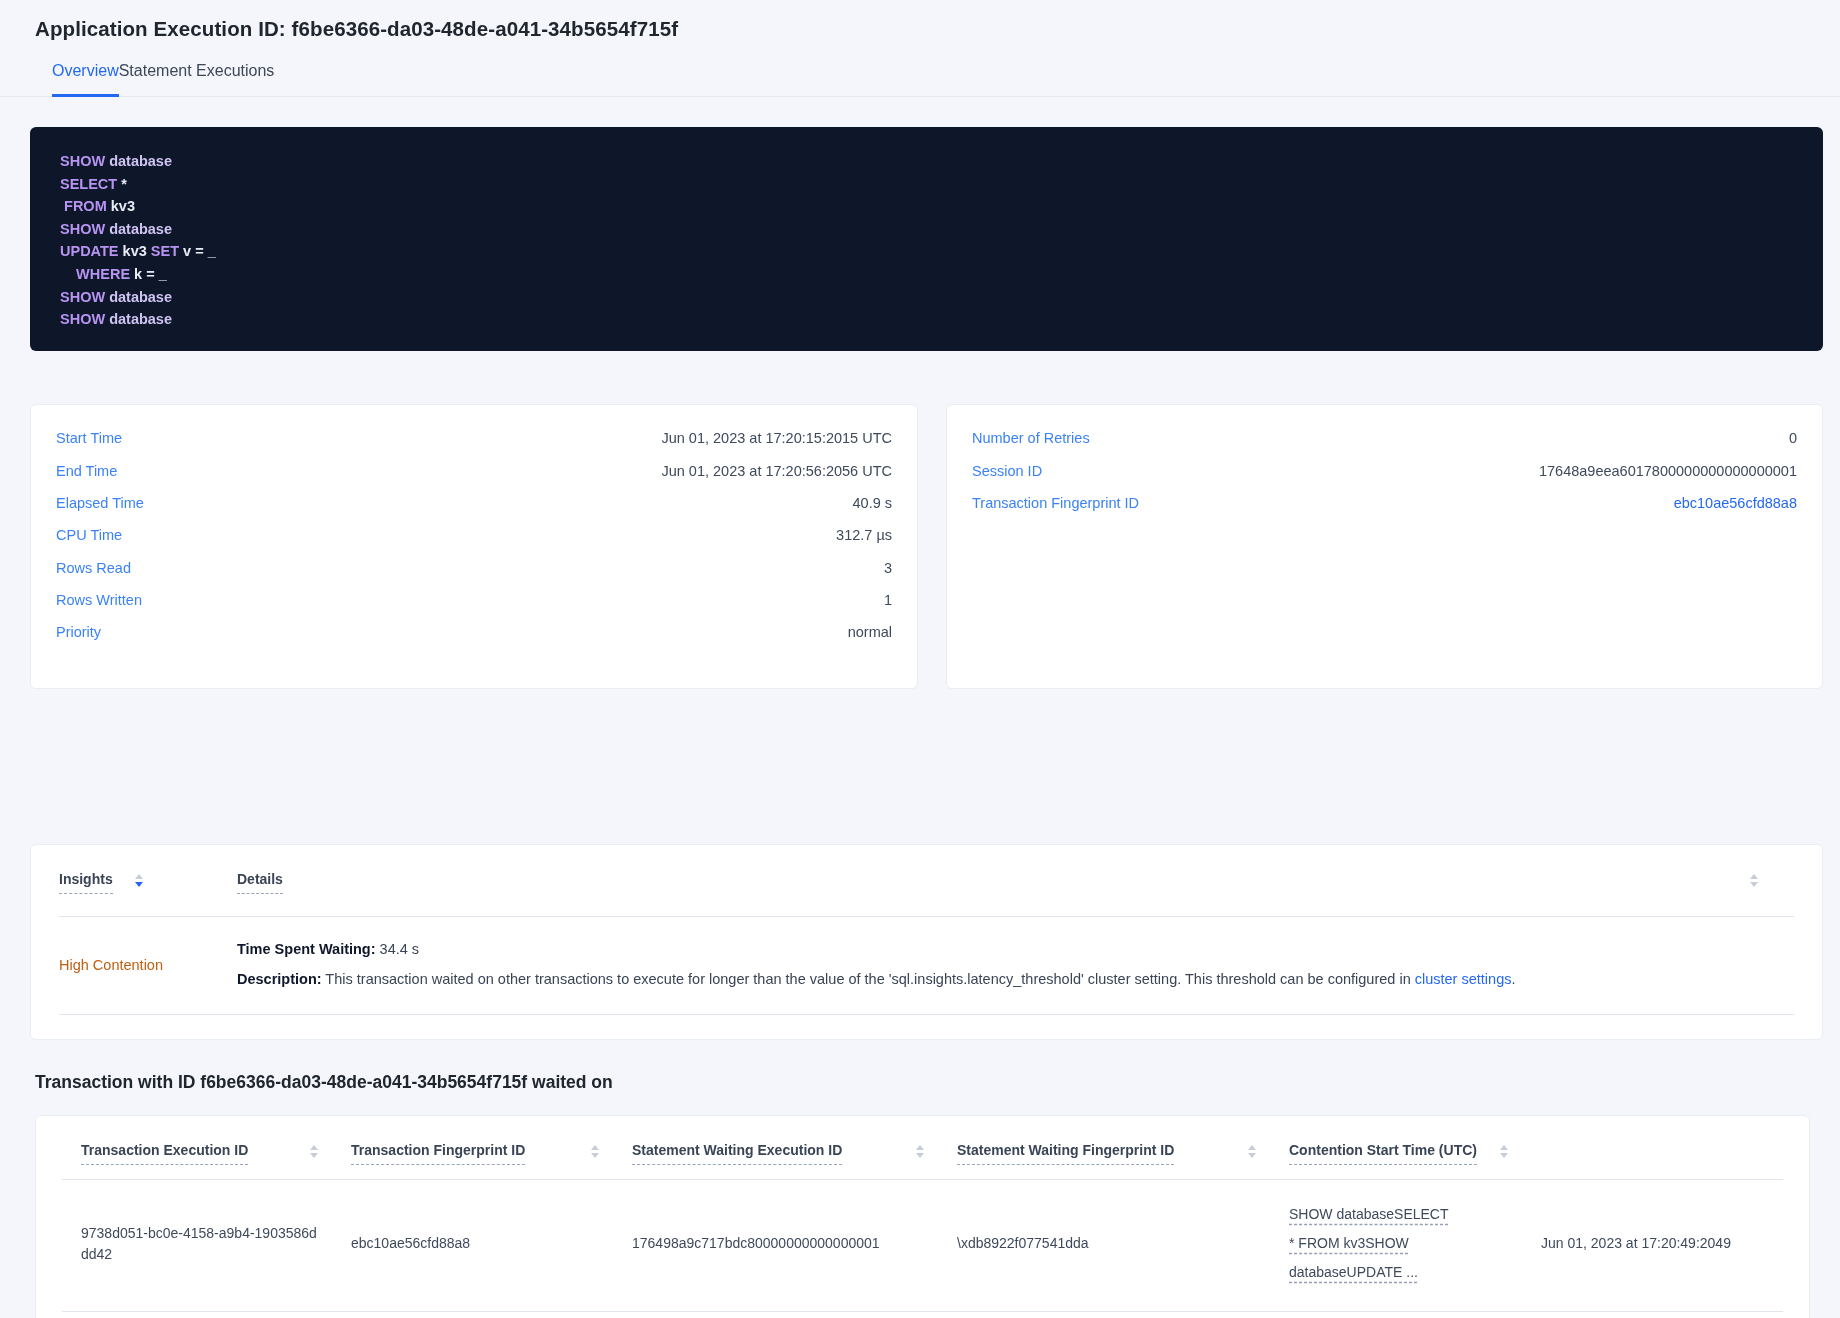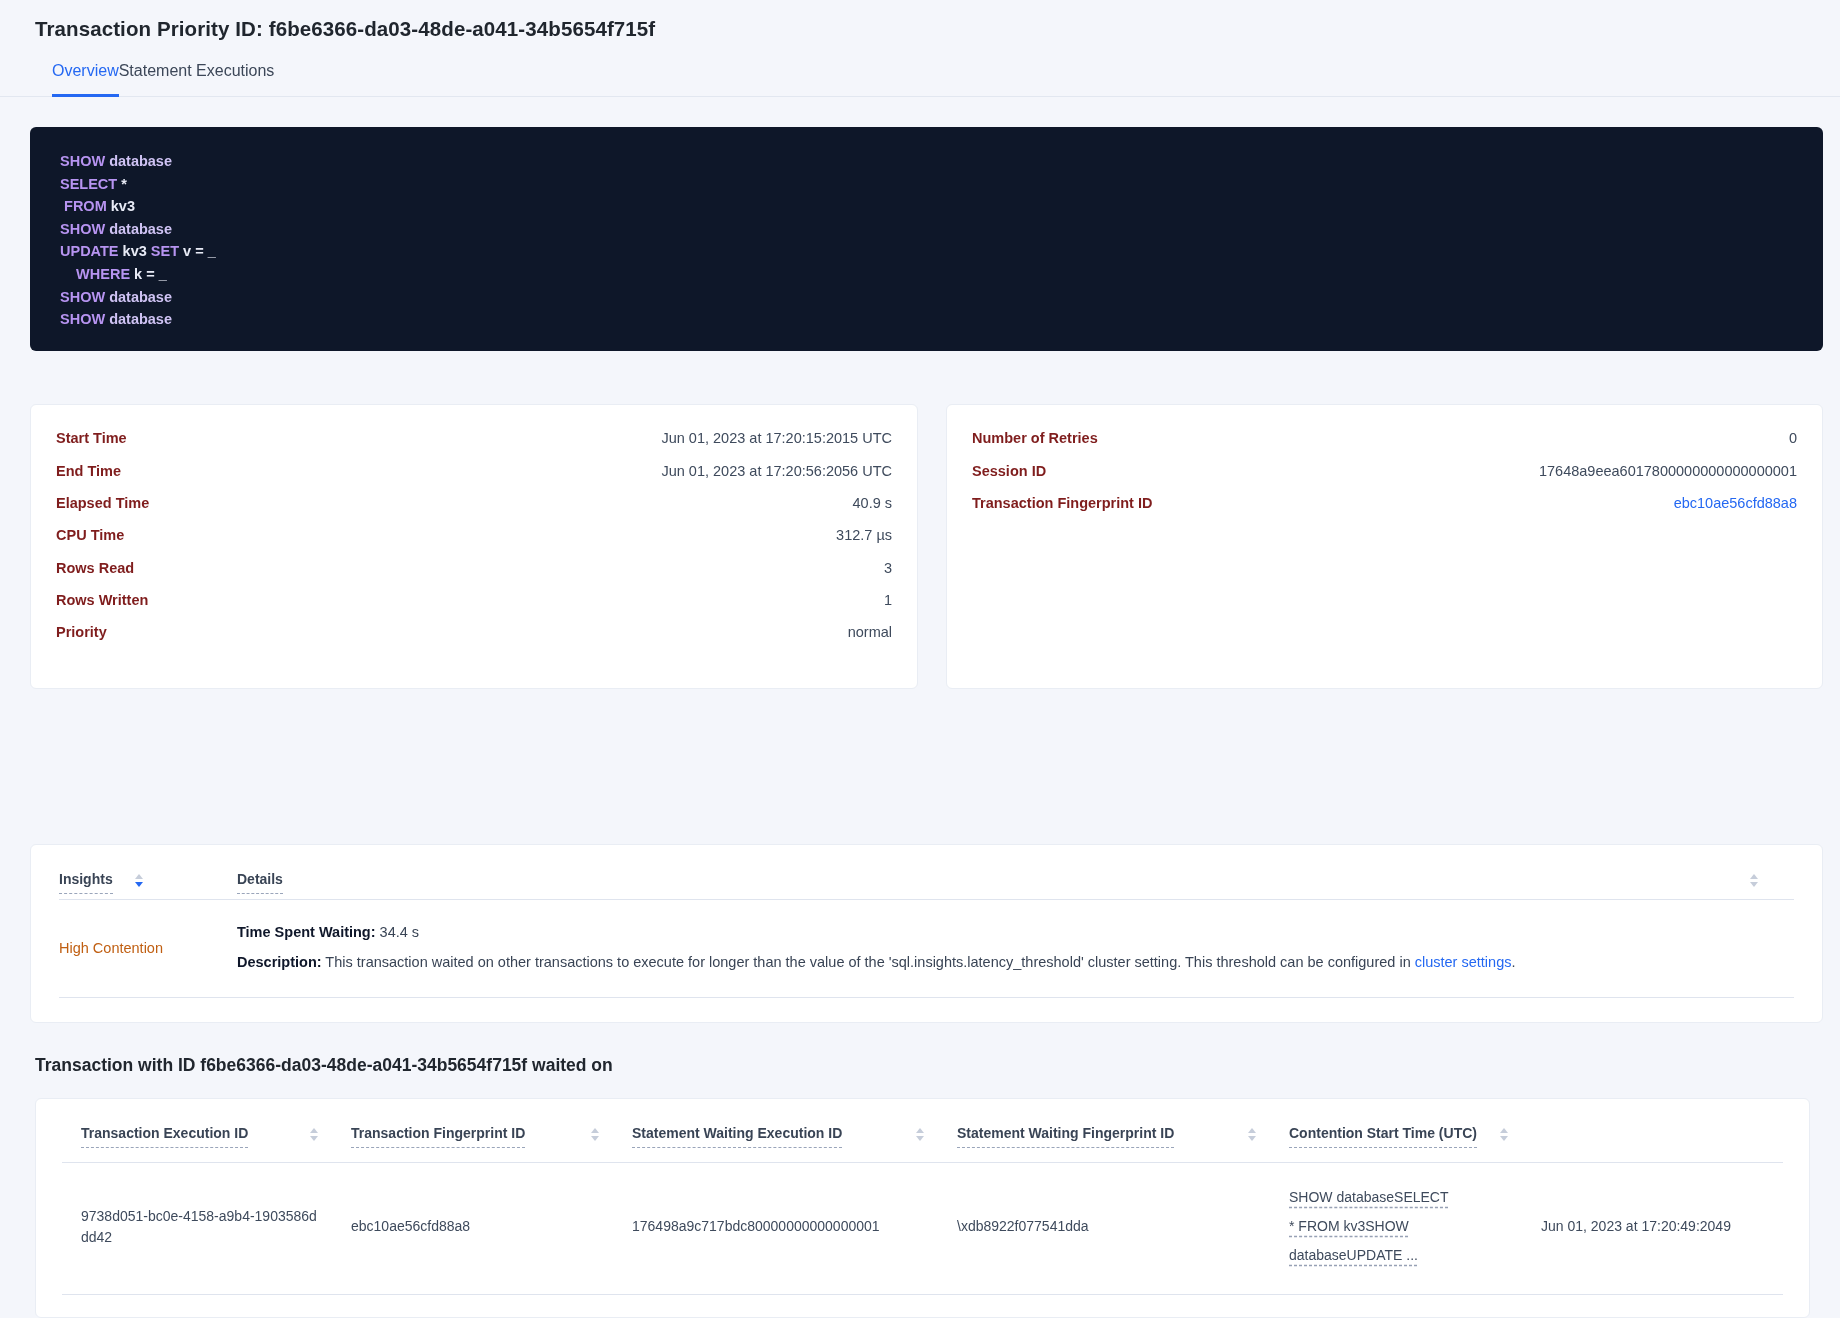--- a/index.html
+++ b/index.html
@@ -54,40 +54,40 @@
     height:285px;
     padding:17px 0;
   }
   .card.left { width:888px; }
   .card.right { flex:1; }
   .stat-row {
     display:flex; justify-content:space-between; align-items:baseline;
     padding:8.2px 25px;
     font-size:14.5px;
   }
-  .stat-label { font-weight:700; color:#7f1d1d; }
+  .stat-label { font-weight:400; color:#3b82f6; }
   .stat-value { color:#3e4a5c; text-align:right; }
   a.val-link, .link { color:#2468f2; text-decoration:none; cursor:pointer; }
   
   .sorter { display:inline-flex; flex-direction:column; gap:2.5px; cursor:pointer; }
   .tri { width:0; height:0; border-left:4.5px solid transparent; border-right:4.5px solid transparent; }
   .tri.up   { border-bottom:5.5px solid #c6cdda; }
   .tri.down { border-top:5.5px solid #c6cdda; }
   .tri.down.active { border-top-color:#2468f2; }
   
   .insights-card {
     margin:155px 17px 0 30px;
     background:#fff;
     border:1px solid #e9edf4;
     border-radius:6px;
     padding:16px 28px 24px;
   }
   .ins-head {
     display:flex; align-items:flex-start;
-    padding:10px 0 5px;
+    padding:10px 0 22px;
     border-bottom:1px solid #dfe4ee;
   }
   .hdr-label {
     font-size:14px; font-weight:700; color:#394455;
     border-bottom:1px dashed #9aa5ba; padding-bottom:6px;
     white-space:nowrap;
   }
   .ins-col1 { width:178px; display:flex; gap:22px; align-items:flex-start; }
   .ins-col1 .sorter { margin-top:3px; }
   .ins-head .spacer { flex:1; }
@@ -138,21 +138,21 @@
     text-decoration:underline dashed #97a1b5;
     text-underline-offset:5px;
     line-height:29px;
     cursor:pointer;
   }
   .break-cell { word-break:break-all; }
 </style>
 </head>
 <body>
 
-<h1 class="page-title">Transaction Priority ID: f6be6366-da03-48de-a041-34b5654f715f</h1>
+<h1 class="page-title">Application Execution ID: f6be6366-da03-48de-a041-34b5654f715f</h1>
 
 <div class="tabs">
   <div class="tab active">Overview</div>
   <div class="tab">Statement Executions</div>
 </div>
 
 <div class="code-box" id="codeBox"><div class="code-line"><span class="tok-kw">SHOW</span><span class="tok-id"> database</span></div><div class="code-line"><span class="tok-kw">SELECT</span><span class="tok-pl"> *</span></div><div class="code-line"><span class="tok-kw"> FROM</span><span class="tok-pl"> kv3</span></div><div class="code-line"><span class="tok-kw">SHOW</span><span class="tok-id"> database</span></div><div class="code-line"><span class="tok-kw">UPDATE</span><span class="tok-pl"> kv3</span><span class="tok-kw"> SET</span><span class="tok-pl"> v = _</span></div><div class="code-line"><span class="tok-kw">    WHERE</span><span class="tok-pl"> k = _</span></div><div class="code-line"><span class="tok-kw">SHOW</span><span class="tok-id"> database</span></div><div class="code-line"><span class="tok-kw">SHOW</span><span class="tok-id"> database</span></div></div>
 
 <div class="cards-row">
   <div class="card left">

